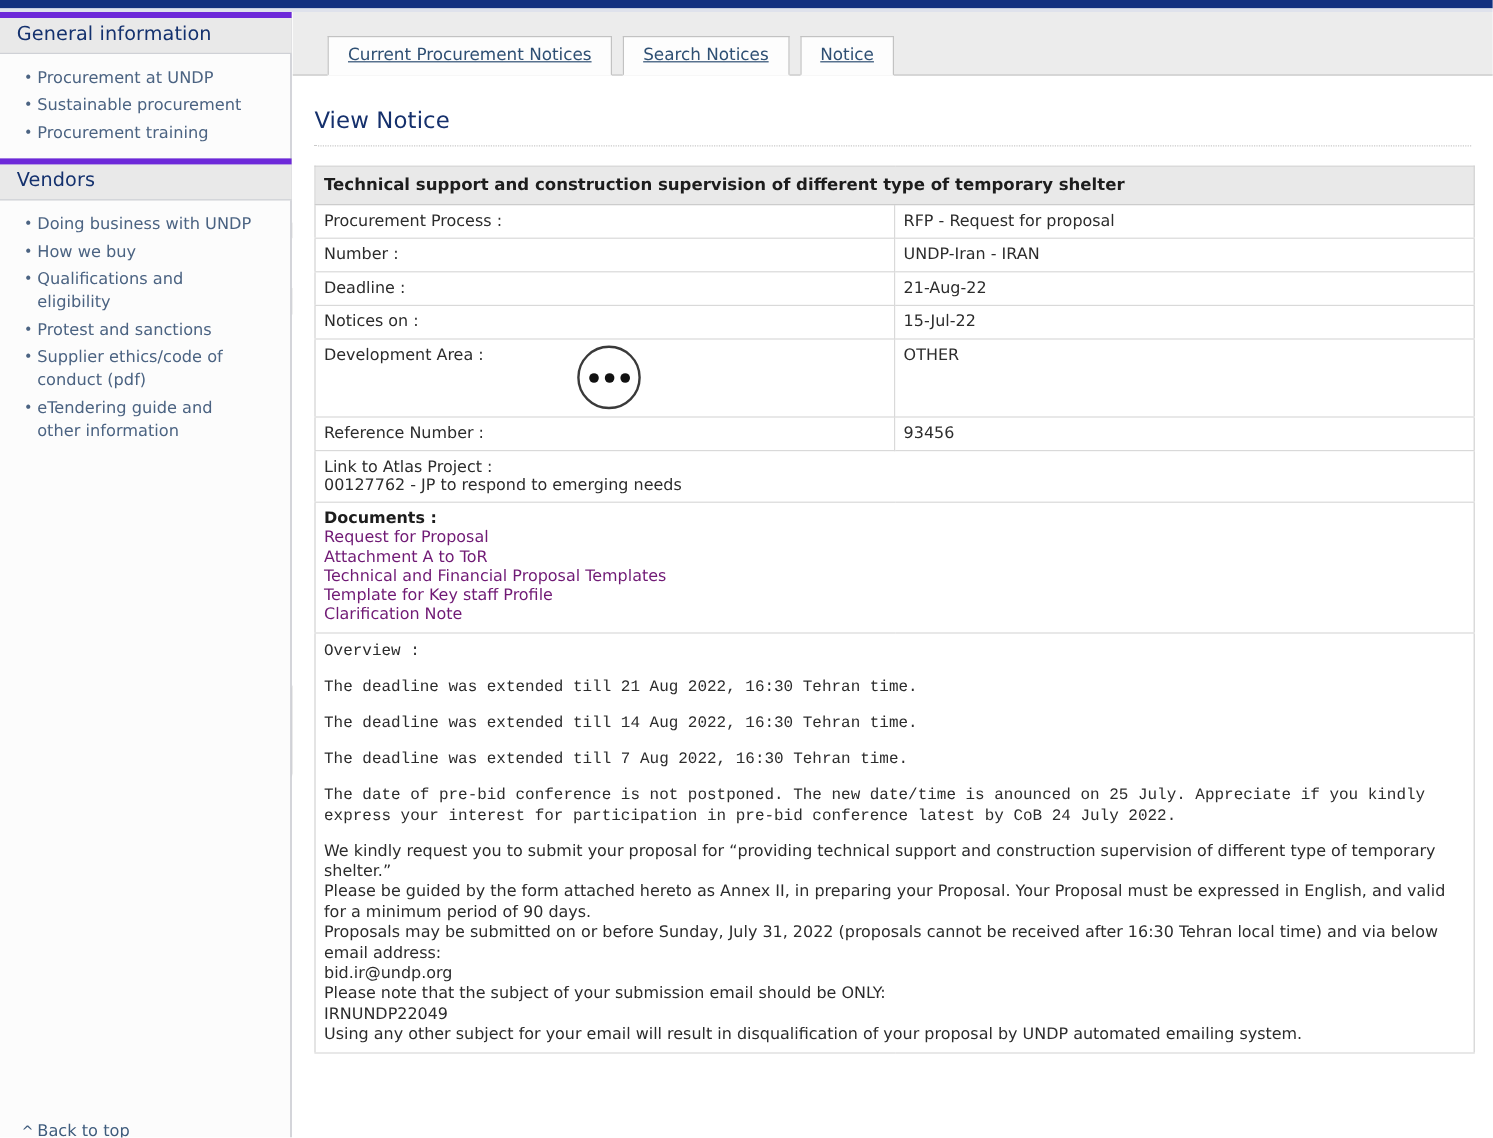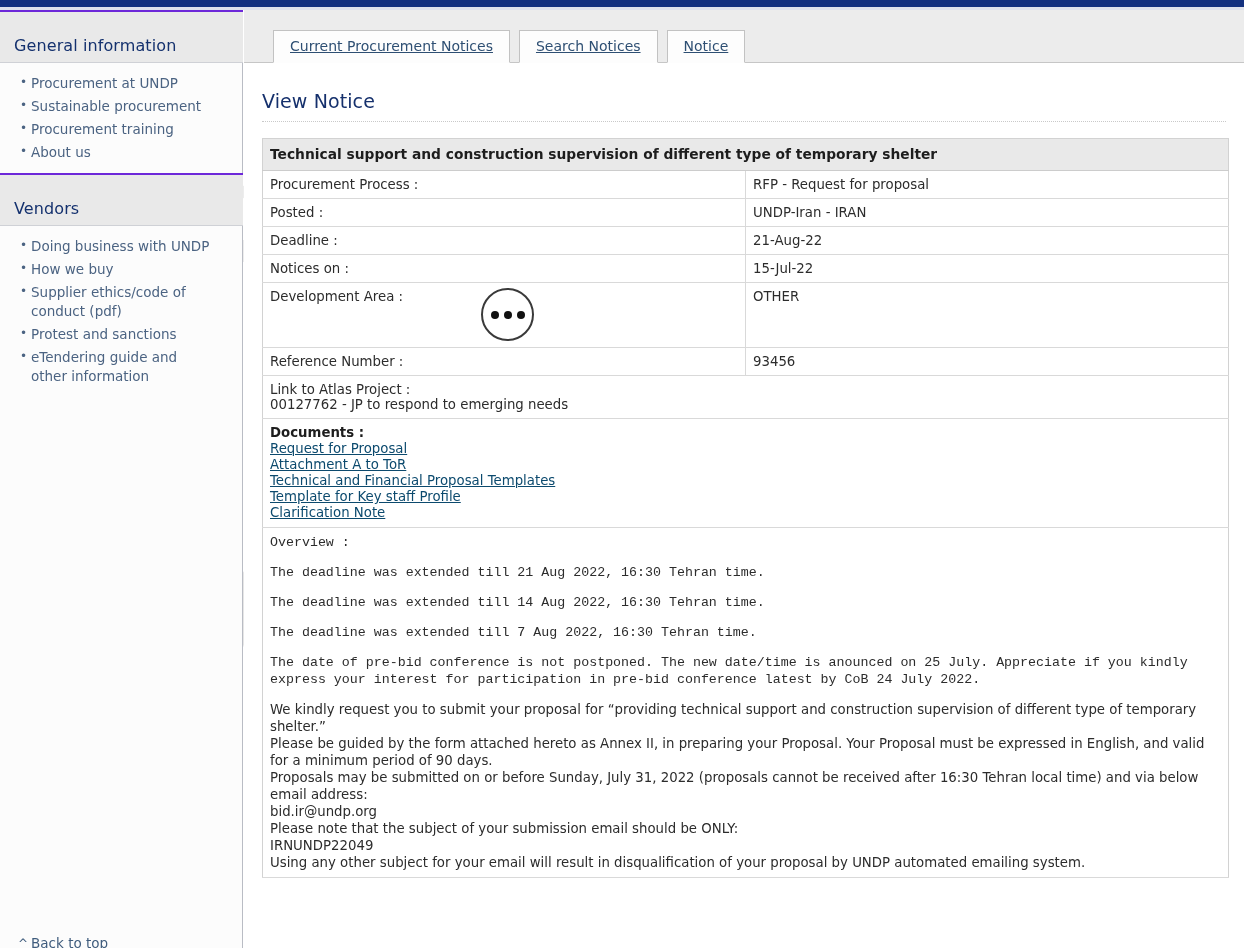--- a/index.html
+++ b/index.html
@@ -67,25 +67,25 @@
     border-right: 1px solid #b9bcc4;
     box-sizing: border-box;
     z-index: 2;
   }
   .side-section {
     width: 243px;
     box-sizing: border-box;
   }
   .side-head {
     background: #e9e9e9;
-    border-top: 2px solid #6d28d9;
+    border-top: 5px solid #6d28d9;
     border-bottom: 1px solid #cfd1d6;
     color: #14316e;
     font-size: 16px;
-    padding: 24px 0 7px 14px;
+    padding: 3px 0 7px 14px;
     box-sizing: border-box;
     letter-spacing: 0.1px;
   }
   .side-list {
     list-style: none;
     margin: 0;
     padding: 9px 16px 9px 0;
   }
   .side-list li {
     position: relative;
@@ -212,22 +212,21 @@
     height: 52px;
   }
   .doc-label {
     font-weight: bold;
     color: #1d1d1d;
     display: block;
     margin-bottom: 1px;
   }
   .doc-link {
     display: block;
-    color: #0c4a6e;
-    text-decoration: underline;
+    color: #701a75;
     line-height: 16px;
     cursor: pointer;
     width: max-content;
   }
   .ov-line {
     line-height: 17px;
     margin: 0;
   }
   #overview-cell {
     padding: 8px 7px 10px 7px;
@@ -302,32 +301,32 @@
 <div id="pink-diamond"></div>
 
 <div id="sidebar">
 
   <div class="side-section">
     <div class="side-head">General information</div>
     <ul class="side-list">
       <li>Procurement at UNDP</li>
       <li>Sustainable procurement</li>
       <li>Procurement training</li>
-      <li>About us</li>
     </ul>
   </div>
 
 
   <div class="side-section">
     <div class="side-head">Vendors</div>
     <ul class="side-list">
       <li>Doing business with UNDP</li>
       <li>How we buy</li>
+      <li>Qualifications and eligibility</li>
+      <li>Protest and sanctions</li>
       <li>Supplier ethics/code of conduct (pdf)</li>
-      <li>Protest and sanctions</li>
       <li>eTendering guide and other information</li>
     </ul>
   </div>
 
   <div id="back-to-top">
     <span class="caret">^</span><span>Back to top</span>
   </div>
 </div>
 
 <div id="main">
@@ -353,21 +352,21 @@
     <tbody>
       <tr class="title-row">
         <td colspan="2">Technical support and construction supervision of different type of temporary shelter</td>
       </tr>
 
       <tr>
         <td class="label-cell">Procurement Process :</td>
         <td>RFP - Request for proposal</td>
       </tr>
       <tr>
-        <td class="label-cell">Posted :</td>
+        <td class="label-cell">Number :</td>
         <td>UNDP-Iran - IRAN</td>
       </tr>
       <tr>
         <td class="label-cell">Deadline :</td>
         <td>21-Aug-22</td>
       </tr>
       <tr>
         <td class="label-cell">Notices on :</td>
         <td>15-Jul-22</td>
       </tr>

